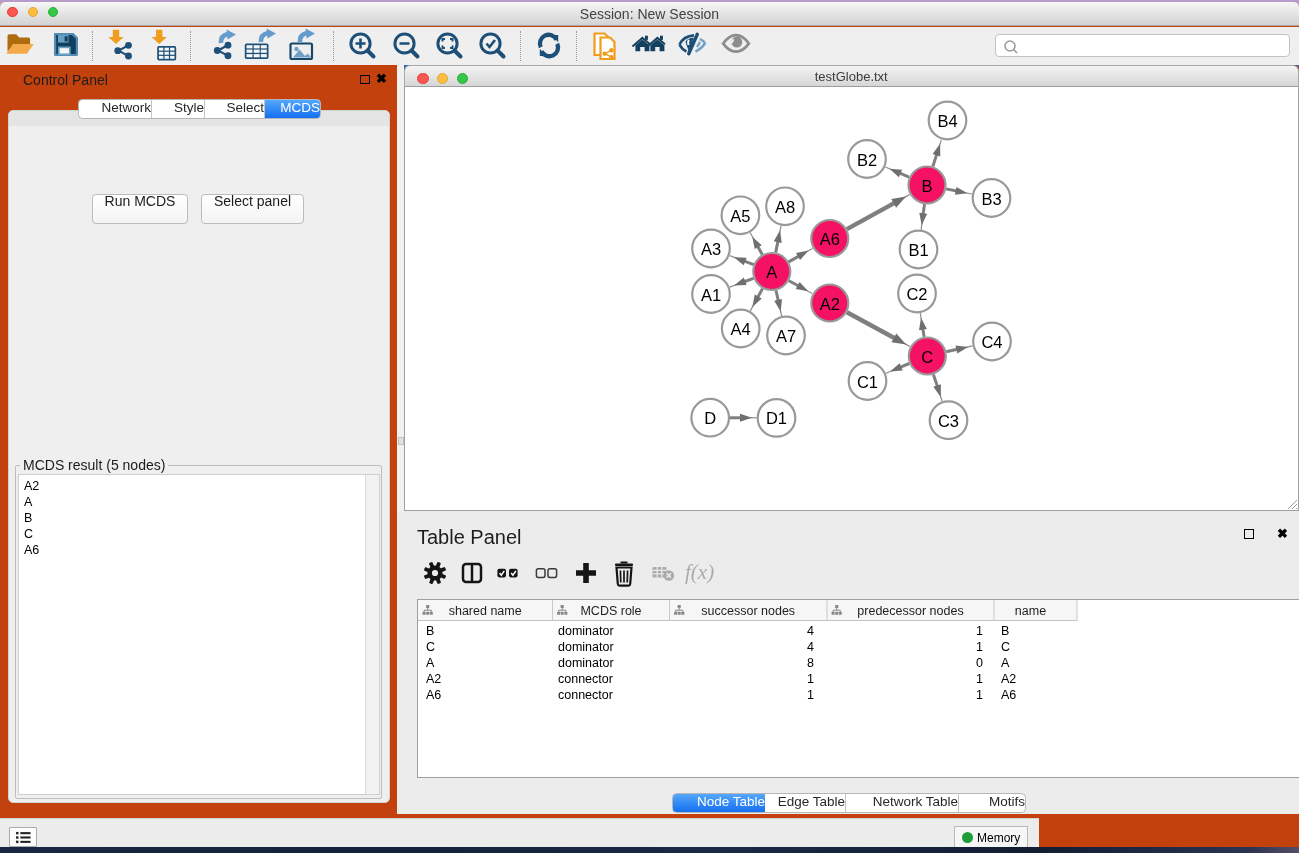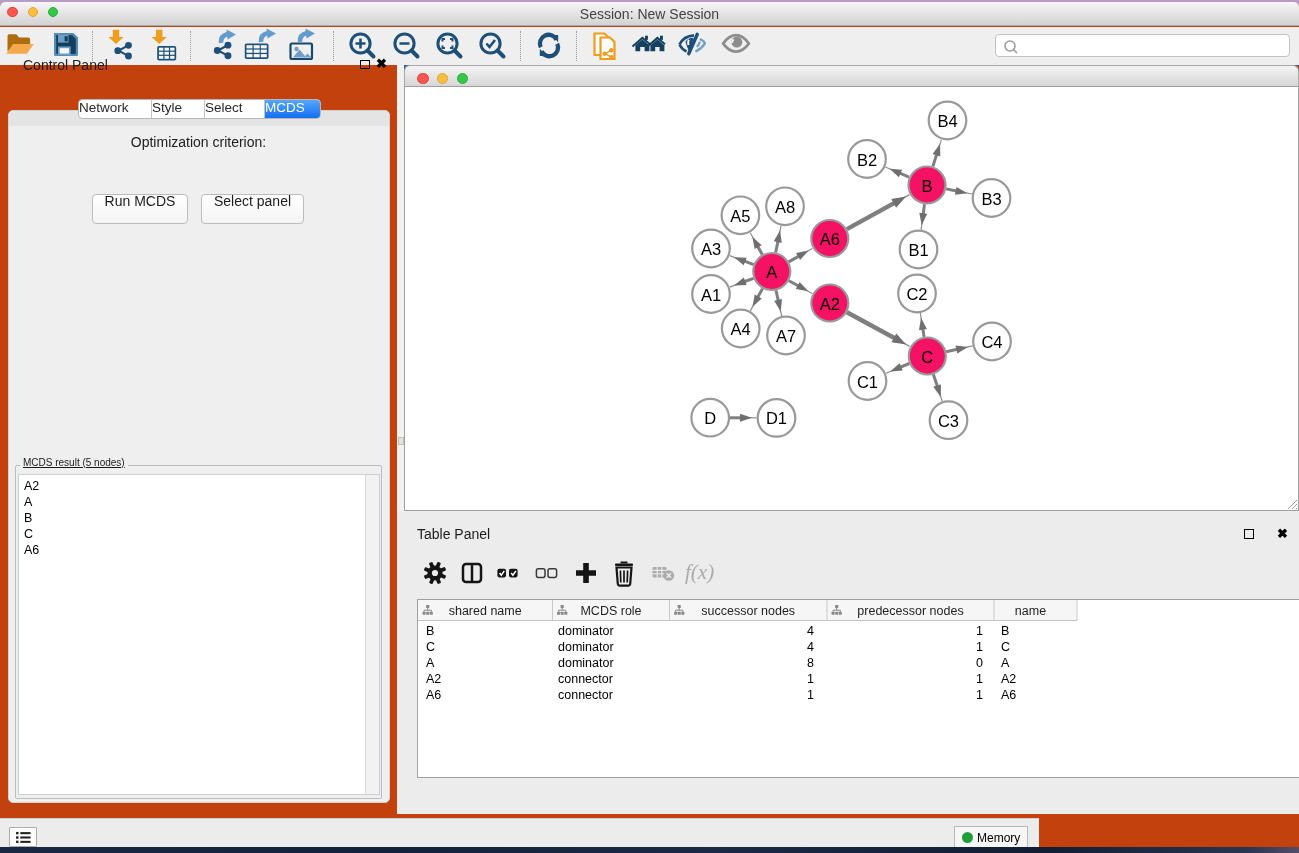--- a/index.html
+++ b/index.html
@@ -25,51 +25,51 @@
   background:linear-gradient(#f4f4f4,#d6d6d6); border:1px solid #a9a9a9; border-bottom:1px solid #9e9e9e;
   border-radius:6px 6px 0 0; z-index:2; }
 #gtitle .tl { top:6.5px; width:11.4px; height:11.4px; }
 #gtitle .t1 { left:12.2px; background:#fc5650; border:0.5px solid #e2423c; }
 #gtitle .t2 { left:32.1px; background:#fdbd3e; border:0.5px solid #e0a431; }
 #gtitle .t3 { left:51.8px; background:#34c748; border:0.5px solid #2bad36; }
 #gtitle .wt { position:absolute; top:3px; left:0; width:100%; text-align:center; font-size:13px; color:#3c3c3c; }
 #gcontent { position:absolute; left:0; top:22px; width:894.5px; height:424px; background:#fff;
   border:1px solid #a0a0a0; border-top:none; }
 
-#cpanel-head { position:absolute; left:0; top:48px; width:397px; height:32px; }
+#cpanel-head { position:absolute; left:0; top:63px; width:397px; height:32px; }
 #cpanel-title { position:absolute; left:23px; top:7px; font-size:14px; color:#1d1d1d; }
 #cp-body { position:absolute; left:8px; top:108px; width:382px; height:693px; background:#efefef;
   border:1px solid #d2d2d2; border-radius:5px; }
 #cp-body .topstrip { position:absolute; left:0; top:0; width:100%; height:15px; background:#e4e4e4;
   border-radius:5px 5px 0 0; }
 .seg { position:absolute; display:flex; background:#fff; border:1px solid #b6b6b6; border-radius:4.5px;
   overflow:hidden; height:19.5px; z-index:10; }
-.seg div { font-size:13.5px; color:#282828; text-align:left; line-height:15px; border-right:1px solid #c4c4c4; }
+.seg div { font-size:13.5px; color:#282828; text-align:right; line-height:15px; border-right:1px solid #c4c4c4; }
 .seg div:last-child { border-right:none; }
 .seg div.sel { background:linear-gradient(#55a7fc,#156ff0); color:#fff; border-right:none; }
 #opt-label { position:absolute; left:0; top:132px; width:397px; text-align:center; font-size:14px; color:#202020; }
 #combo { position:absolute; left:44px; top:158px; width:311px; height:21px; background:#fff;
   border:1px solid #b2b2b2; border-radius:5px; }
 #combo .txt { position:absolute; left:12px; top:0.5px; font-size:14px; color:#111; }
 #combo .step { position:absolute; right:-1px; top:-1px; width:15px; height:21px;
   background:linear-gradient(#58a9fd,#1470f1); border-radius:0 5px 5px 0; }
 .btn { position:absolute; height:30px; background:linear-gradient(#ffffff,#f4f4f4); border:1px solid #bcbcbc;
   border-radius:4px; font-size:14px; color:#1c1c1c; text-align:center; line-height:13.5px; }
 #groupbox { position:absolute; left:15px; top:463px; width:367px; height:334px;
   border:1px solid #bdbdbd; border-radius:2px; }
 #groupbox .gtitle { position:absolute; left:4px; top:-9.5px; background:#efefef; padding:0 3px;
-  font-size:10px; color:#1b1b1b;text-decoration:underline; }
+  font-size:14px; color:#1b1b1b; }
 #mlist { position:absolute; left:2px; top:8px; width:362px; height:321px; background:#fff;
   border:1px solid #cfcfcf; }
 #mlist .item { position:absolute; left:5px; font-size:12.5px; color:#000; }
 #mlist .scroll { position:absolute; right:0px; top:0px; width:14px; height:100%; background:#f2f2f2;
   border-left:1px solid #dadada; }
 
 #tpanel { position:absolute; left:397px; top:509px; width:902px; height:303px; background:#ececec; }
-#tp-title { position:absolute; left:20px; top:15px; font-size:14px; color:#1d1d1d; }
+#tp-title { position:absolute; left:20px; top:15px; font-size:20px; color:#1d1d1d; }
 #ttable { position:absolute; left:20px; top:88px; width:1035px; height:179px; background:#fff;
   border:1px solid #9f9f9f; }
 #thead { position:absolute; left:0; top:0; width:659px; height:21px; background:#f6f6f6;
   border-bottom:1px solid #c3c3c3; }
 .row-t { position:absolute; font-size:12.5px; color:#000; }
 
 .icon-float { position:absolute; width:9.5px; height:9.5px; border:1.7px solid #000; }
 .icon-x { position:absolute; font-size:13px; font-weight:bold; color:#000; }
 #statusbar { position:absolute; left:0; top:816px; width:1039px; height:31px; background:#ececec;
   border-top:1px solid #d2d2d2; }
@@ -252,21 +252,20 @@
   </div>
   <div class="seg" style="left:78px; top:97px; width:243px;">
     <div style="width:73px;">Network</div>
       <div style="width:53px;">Style</div>
     <div style="width:60px;">Select</div>
       <div class="sel" style="flex:1;">MCDS</div>
   </div>
   <div id="cp-body">
       <div class="topstrip"></div>
     </div>
-  <div id="opt-label">Optimization criterion:</div>
   <div class="btn" style="left:92px; top:192px; width:96px;">Run MCDS</div>
   <div class="btn" style="left:201px; top:192px; width:103px;">Select panel</div>
   <div id="groupbox">
       <span class="gtitle">MCDS result (5 nodes)</span>
     <div id="mlist">
       <div class="item" style="top:3.5px;">A2</div>
       <div class="item" style="top:19.5px;">A</div>
       <div class="item" style="top:35.5px;">B</div>
       <div class="item" style="top:51.5px;">C</div>
       <div class="item" style="top:67.5px;">A6</div>
@@ -277,20 +276,21 @@
   <div class="abs" style="left:404px;top:63px;width:5px;height:5px;background:#2f62b5;"></div>
   <div class="abs" style="left:396.5px;top:63px;width:7px;height:749px;background:#f1f1f1;"></div>
   <div class="abs" style="left:397.5px;top:435px;width:6px;height:8px;background:#e0e0e0;border:1px solid #c0c0c0;"></div>
   <div class="abs" style="left:404px;top:509px;width:895px;height:9px;background:#f3f3f3;"></div>
   <div class="abs" style="left:849px;top:513px;width:6.5px;height:6.5px;background:#e0e0e0;border:1px solid #c0c0c0;"></div>
   <div id="gwin">
     <div id="gtitle">
       <div class="tl t1"></div>
         <div class="tl t2"></div>
         <div class="tl t3"></div>
+      <div class="wt">testGlobe.txt</div>
     </div>
     <div id="gcontent">
       <svg width="893" height="422" viewBox="0 0 893 422">
           <line x1="348.5" y1="191.3" x2="324.8" y2="200.1" stroke="#8d8d8d" stroke-width="1.2"></line>
 <line x1="348.5" y1="191.3" x2="338.4" y2="195.0" stroke="#7f7f7f" stroke-width="3.0"></line>
 <polygon points="329.0,198.5 338.8,190.6 341.6,198.1" fill="#6f6f6f"></polygon>
 <line x1="383.9" y1="193.8" x2="407.2" y2="206.5" stroke="#8d8d8d" stroke-width="1.2"></line>
 <line x1="383.9" y1="193.8" x2="394.5" y2="199.5" stroke="#7f7f7f" stroke-width="3.0"></line>
 <polygon points="403.3,204.3 390.8,202.1 394.6,195.1" fill="#6f6f6f"></polygon>
 <line x1="348.6" y1="177.6" x2="324.7" y2="168.6" stroke="#8d8d8d" stroke-width="1.2"></line>
@@ -517,20 +517,26 @@
         <div class="row-t" style="left:140px;top:72px;">connector</div>
         <div class="row-t" style="left:300px;top:72px;width:96px;text-align:right;">1</div>
         <div class="row-t" style="left:469px;top:72px;width:96px;text-align:right;">1</div>
         <div class="row-t" style="left:583px;top:72px;">A2</div>
         <div class="row-t" style="left:8px;top:88px;">A6</div>
         <div class="row-t" style="left:140px;top:88px;">connector</div>
         <div class="row-t" style="left:300px;top:88px;width:96px;text-align:right;">1</div>
         <div class="row-t" style="left:469px;top:88px;width:96px;text-align:right;">1</div>
         <div class="row-t" style="left:583px;top:88px;">A6</div>
     </div>
+    <div class="seg" style="left:275px; top:282px; width:354px;">
+      <div class="sel" style="width:92px;">Node Table</div>
+        <div style="width:81px;">Edge Table</div>
+      <div style="width:113px;">Network Table</div>
+        <div style="flex:1;">Motifs</div>
+    </div>
   </div>
   <div id="statusbar">
     <div id="listbtn">
         <svg width="15" height="13" viewBox="0 0 16 14" style="position:absolute;left:6px;top:2.5px;">
           <g fill="#222">
             <rect x="0" y="1" width="2.6" height="2.6"></rect>
             <rect x="0" y="5.7" width="2.6" height="2.6"></rect>
             <rect x="0" y="10.4" width="2.6" height="2.6"></rect>
             <rect x="4.6" y="1.2" width="11" height="2.2"></rect>
             <rect x="4.6" y="5.9" width="11" height="2.2"></rect>

